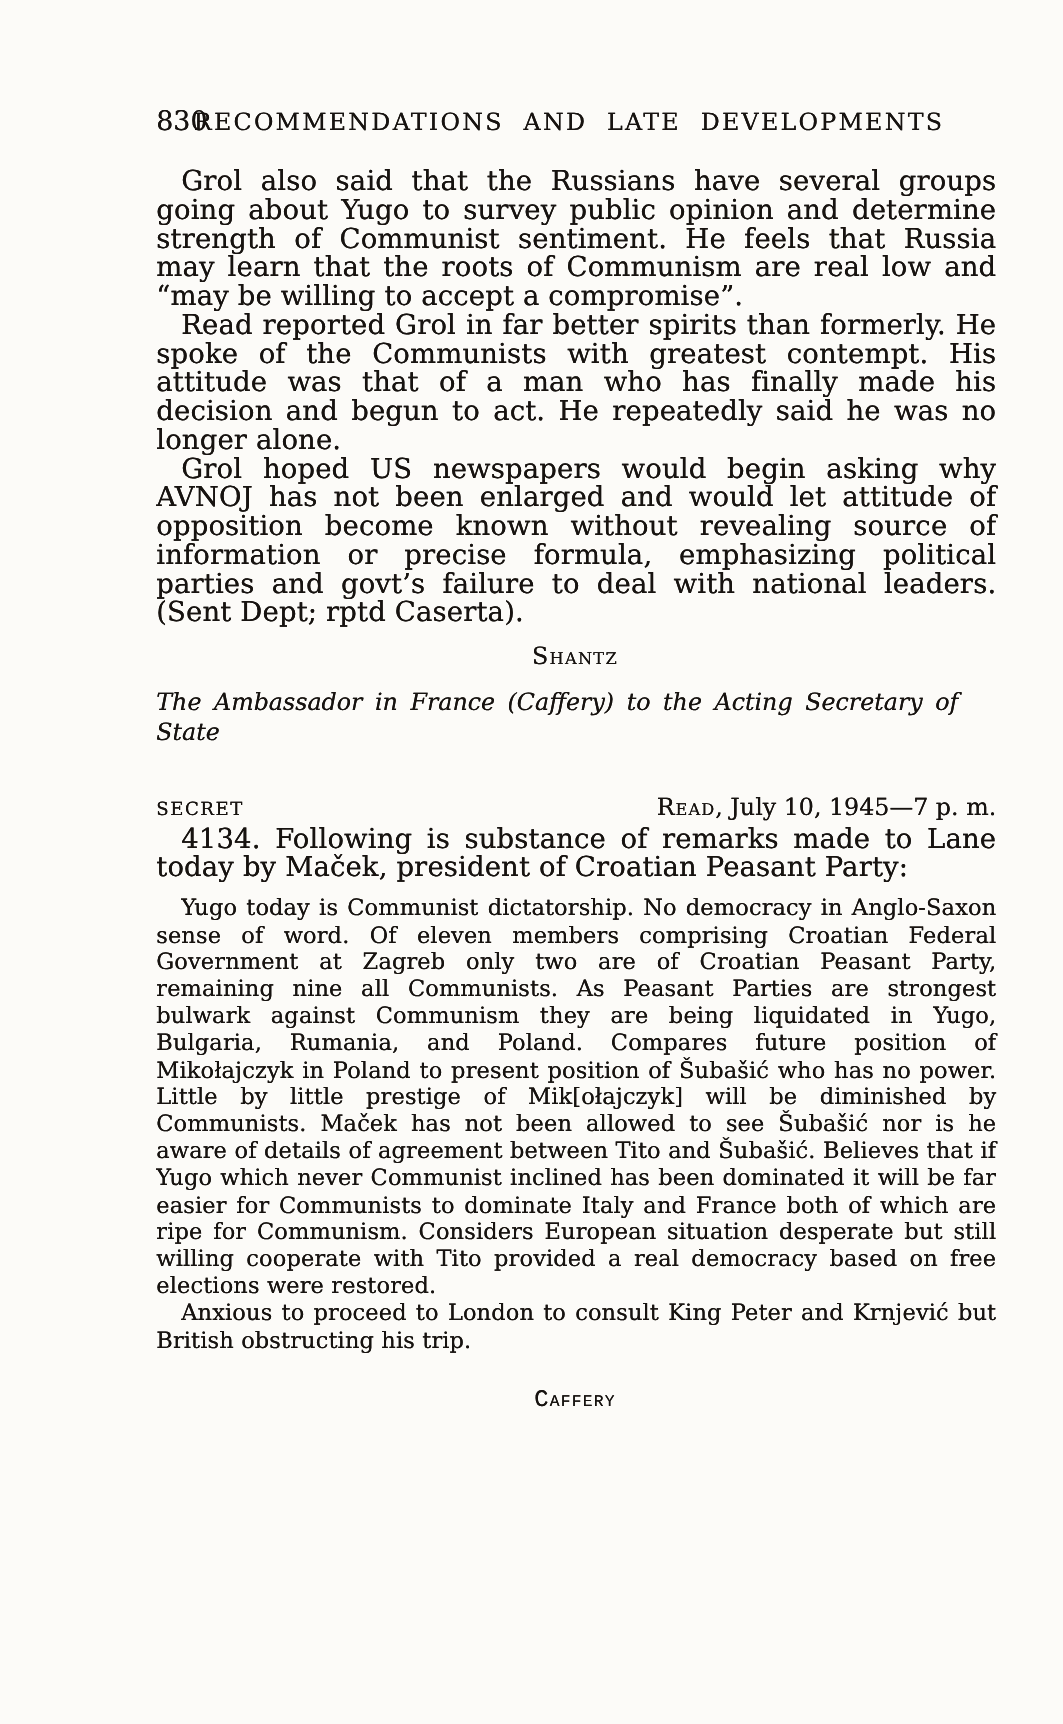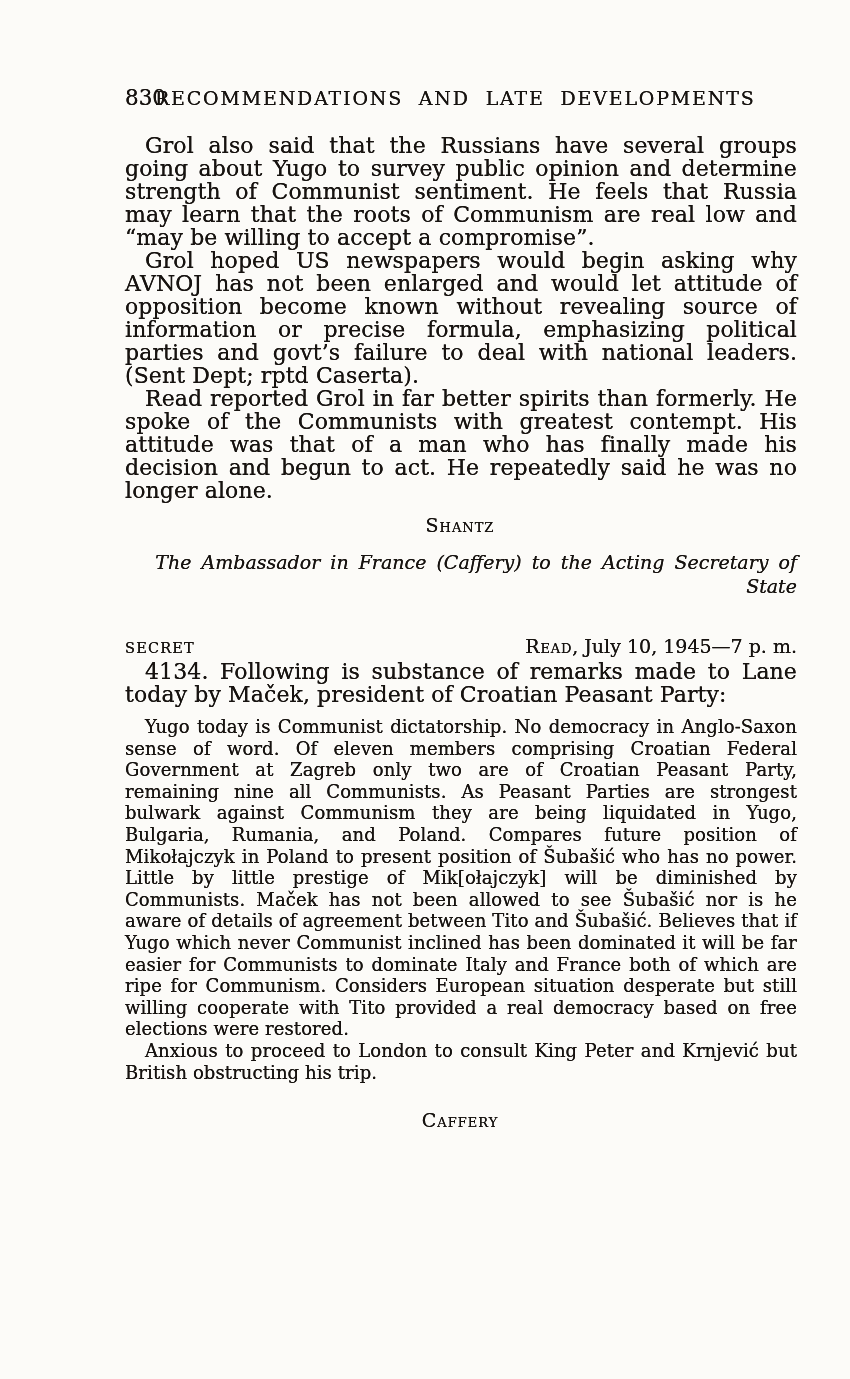--- a/index.html
+++ b/index.html
@@ -69,21 +69,21 @@
     line-height: 26px;
   }
   .source-ref {
     margin-top: 9px;
     font-size: 13.5px;
     line-height: 16px;
     letter-spacing: 0.2px;
   }
   .doc-title {
     margin-top: 13px;
-    text-align: right;
+    text-align: left;
     font-style: italic;
     font-size: 19px;
     line-height: 24px;
     word-spacing: 4px;
   }
   .dateline-row {
     margin-top: 36px;
     display: flex;
     justify-content: space-between;
     align-items: baseline;
@@ -107,37 +107,37 @@
 
   .quoted-remarks { margin-top: 10px; }
   .quoted-remarks p {
     margin: 0;
     text-indent: 20px;
     font-size: 18px;
     line-height: 21.6px;
     text-align: justify;
   }
 
-  .signature-line.caffery { margin-top: 26px; }
+  .signature-line.caffery { margin-top: 26px; font-family: Liberation Mono, monospace; }
 </style>
 </head>
 <body>
 
 <div class="page">
 
   <div class="running-header">
     <span class="page-num">830</span>
     <span class="running-title">RECOMMENDATIONS AND LATE DEVELOPMENTS</span>
   </div>
 
   <section class="body-text">
     <div>
         <p>Grol also said that the Russians have several groups going about Yugo to survey public opinion and determine strength of Communist sentiment.  He feels that Russia may learn that the roots of Communism are real low and “may be willing to accept a compromise”.</p>
+        <p>Read reported Grol in far better spirits than formerly.  He spoke of the Communists with greatest contempt.  His attitude was that of a man who has finally made his decision and begun to act.  He repeatedly said he was no longer alone.</p>
         <p>Grol hoped US newspapers would begin asking why AVNOJ has not been enlarged and would let attitude of opposition become known without revealing source of information or precise formula, emphasizing political parties and govt’s failure to deal with national leaders. (Sent Dept; rptd Caserta).</p>
-        <p>Read reported Grol in far better spirits than formerly.  He spoke of the Communists with greatest contempt.  His attitude was that of a man who has finally made his decision and begun to act.  He repeatedly said he was no longer alone.</p>
       </div>
     <div class="signature-line">Shantz</div>
   </section>
 
   <section class="body-text">
 
 
     <div class="doc-title">The Ambassador in France (Caffery) to the Acting Secretary of State</div>
 
     <div class="dateline-row">

